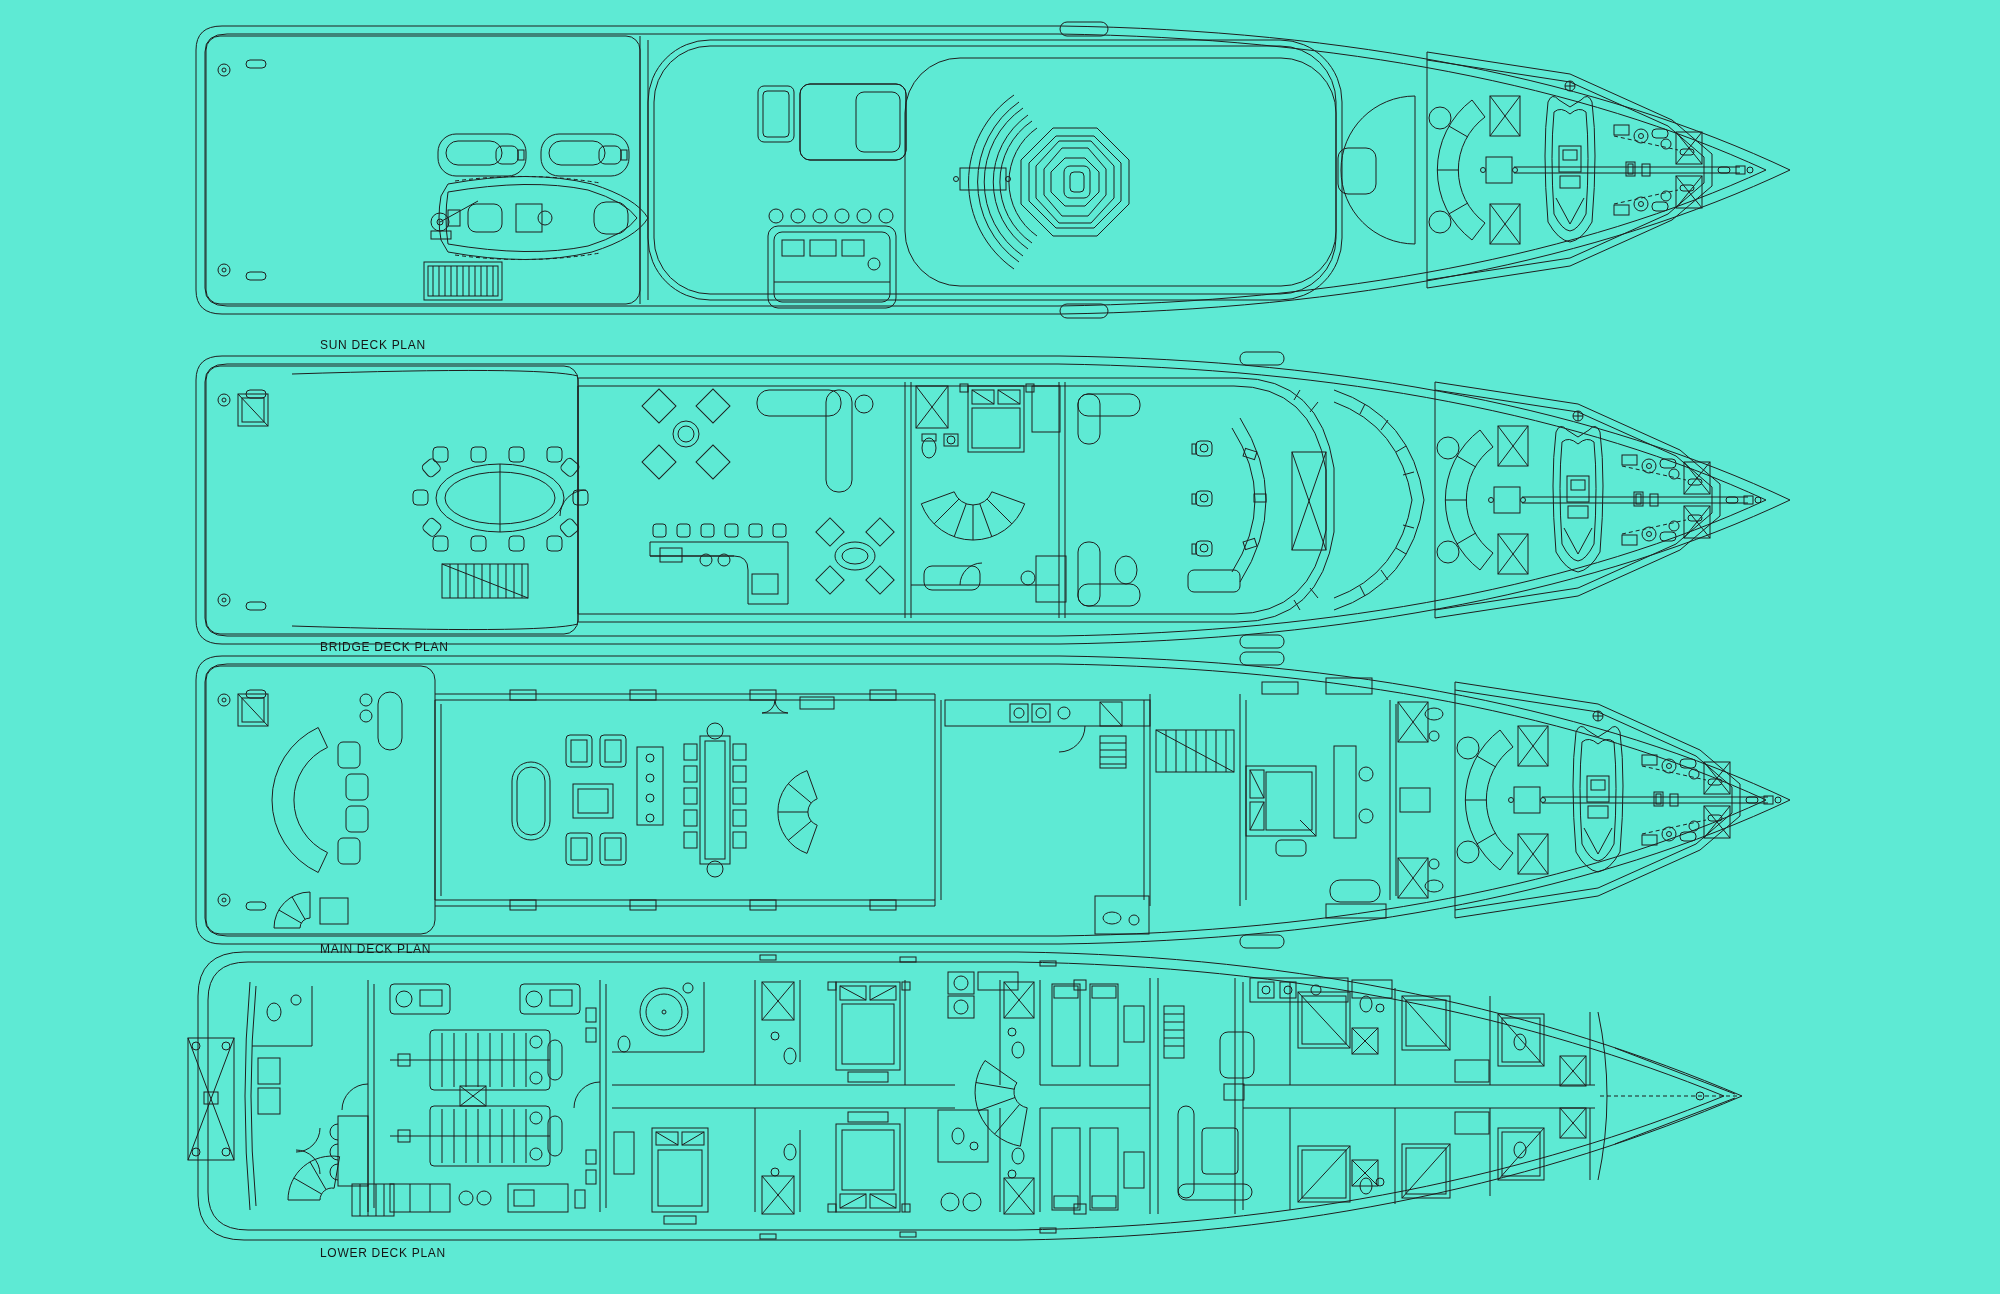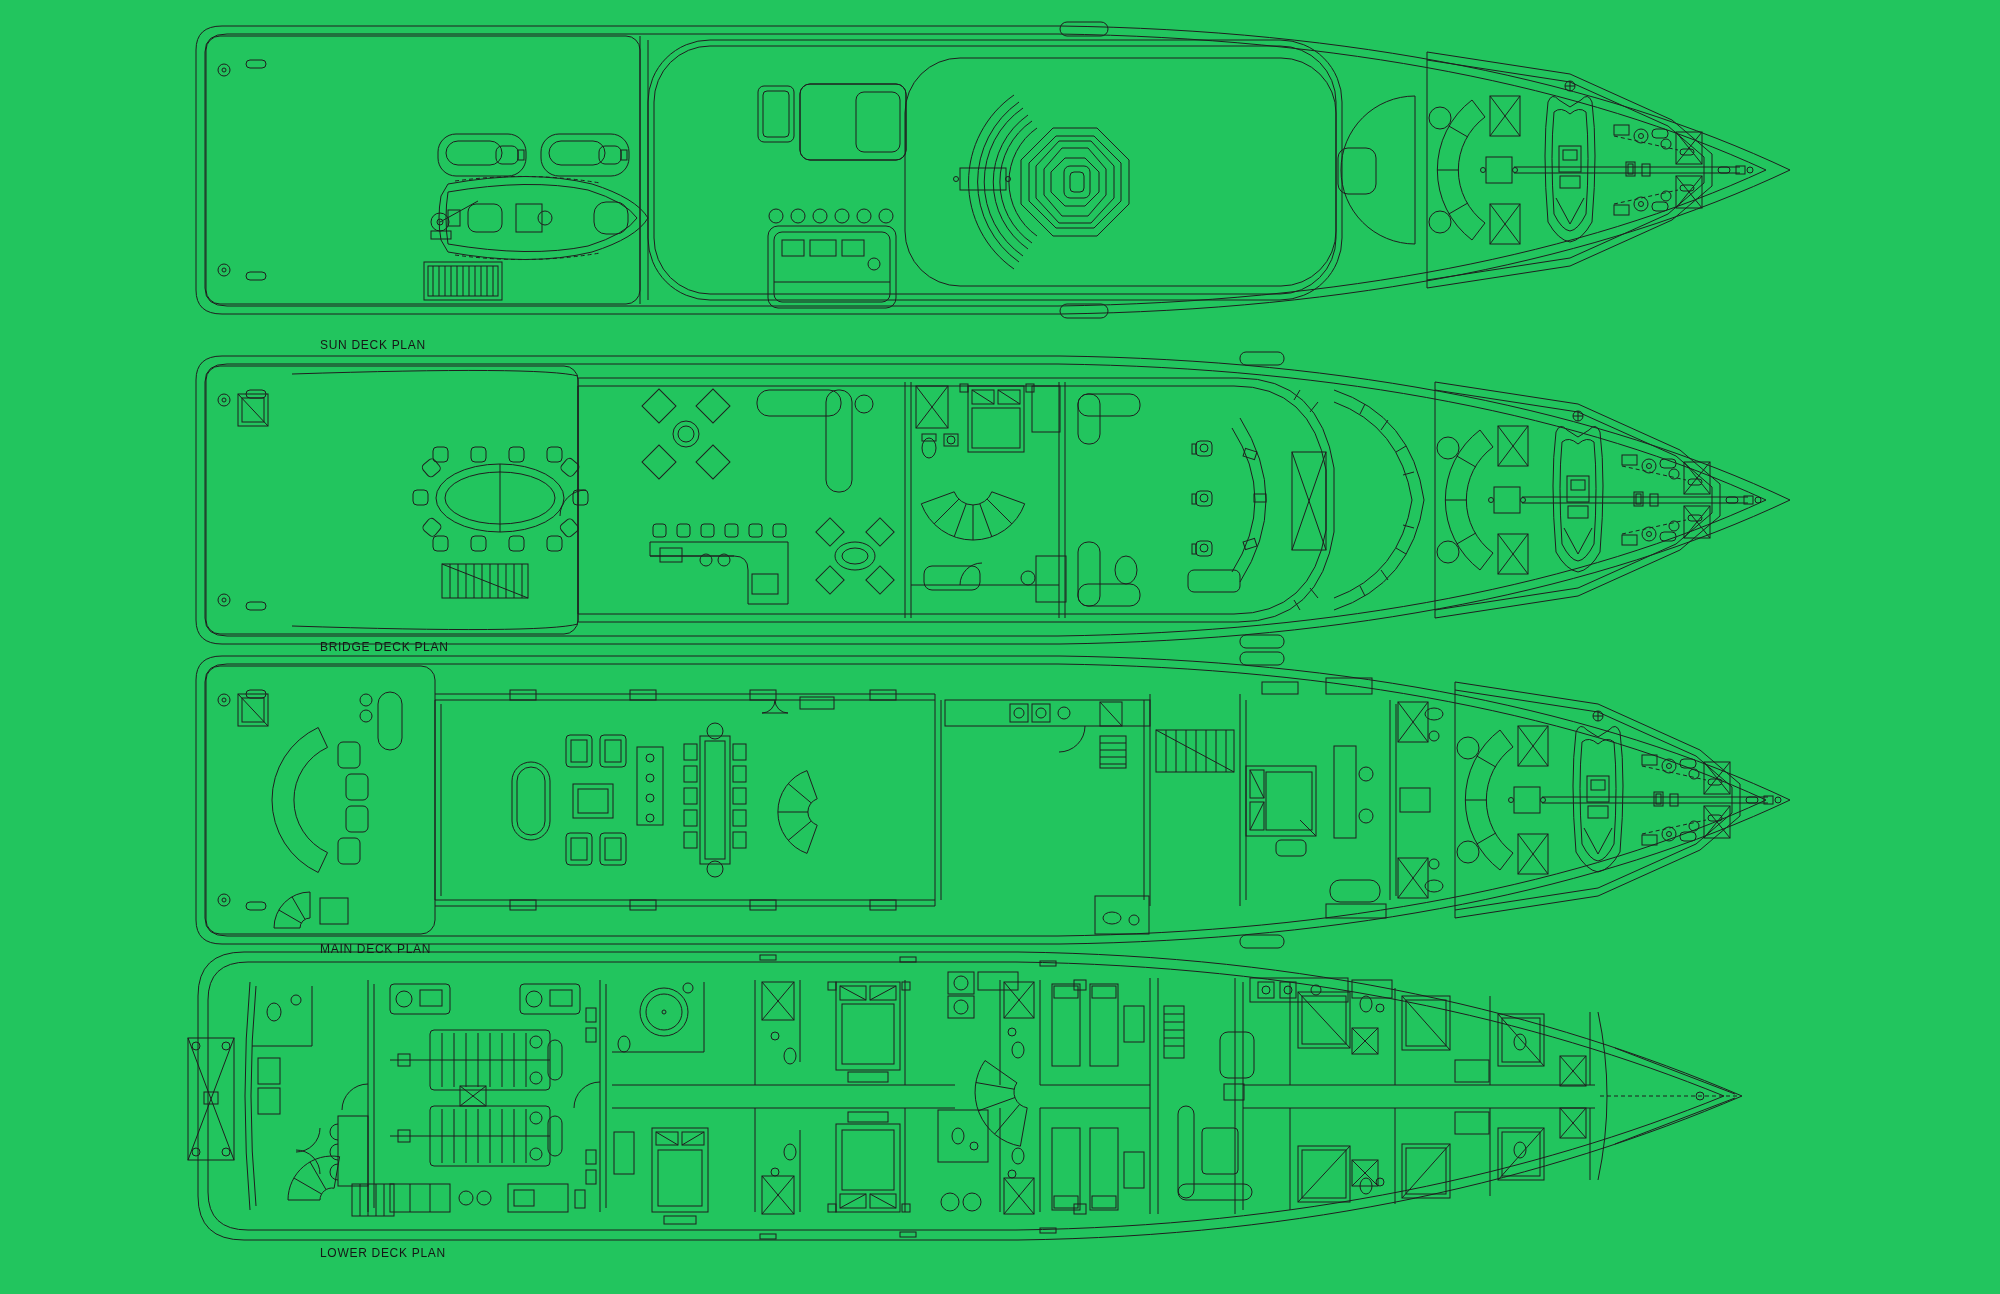--- a/index.html
+++ b/index.html
@@ -1,16 +1,16 @@
 <!DOCTYPE html>
 <html><head>
 <meta charset="utf-8">
 <style>
   html,body{margin:0;padding:0;background:#fff;}
-  .canvas{position:relative;width:2000px;height:1294px;background:#22c55e;overflow:hidden;font-family:"Liberation Sans",sans-serif;}
+  .canvas{position:relative;width:2000px;height:1294px;background:#5eead4;overflow:hidden;font-family:"Liberation Sans",sans-serif;}
   svg{position:absolute;inset:0;}
   
   #plans path,#plans rect,#plans circle,#plans ellipse,#plans line,#plans polyline,#plans polygon,
   defs path,defs rect,defs circle,defs ellipse,defs line,defs polyline,defs polygon{
     stroke:#1f1f1f;stroke-width:1;fill:none;stroke-linecap:butt;stroke-linejoin:miter;
   }
   .w{fill:#ffffff;}
   .t{stroke-width:.55;}
   .b{fill:#1f1f1f;stroke:none;}
   .sw2{stroke-width:1.5;}

